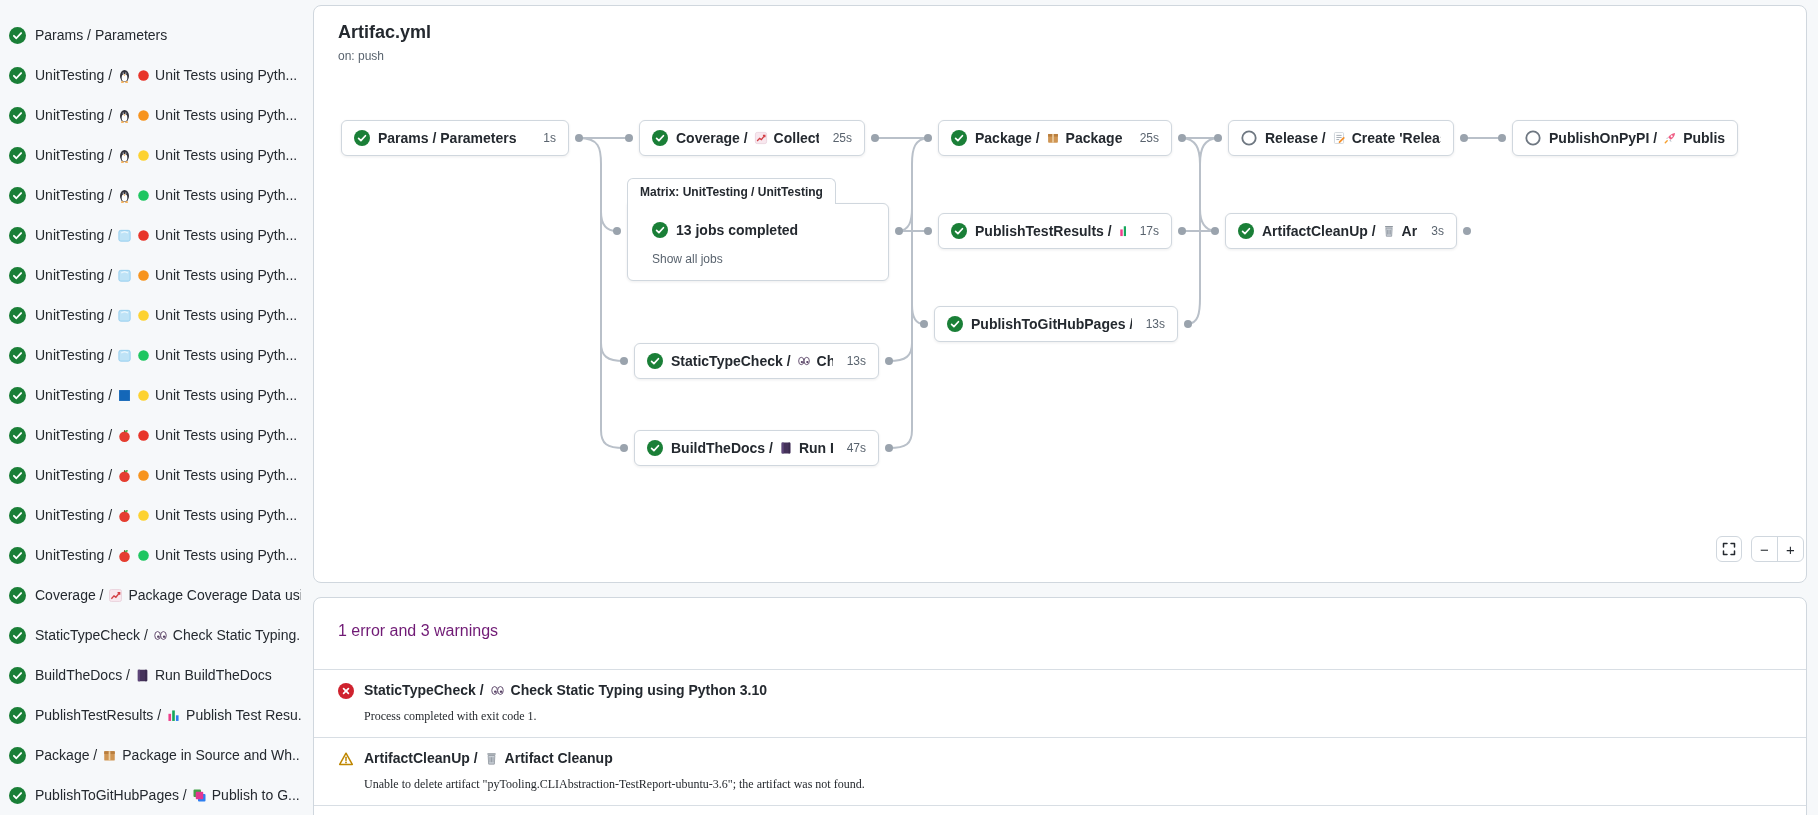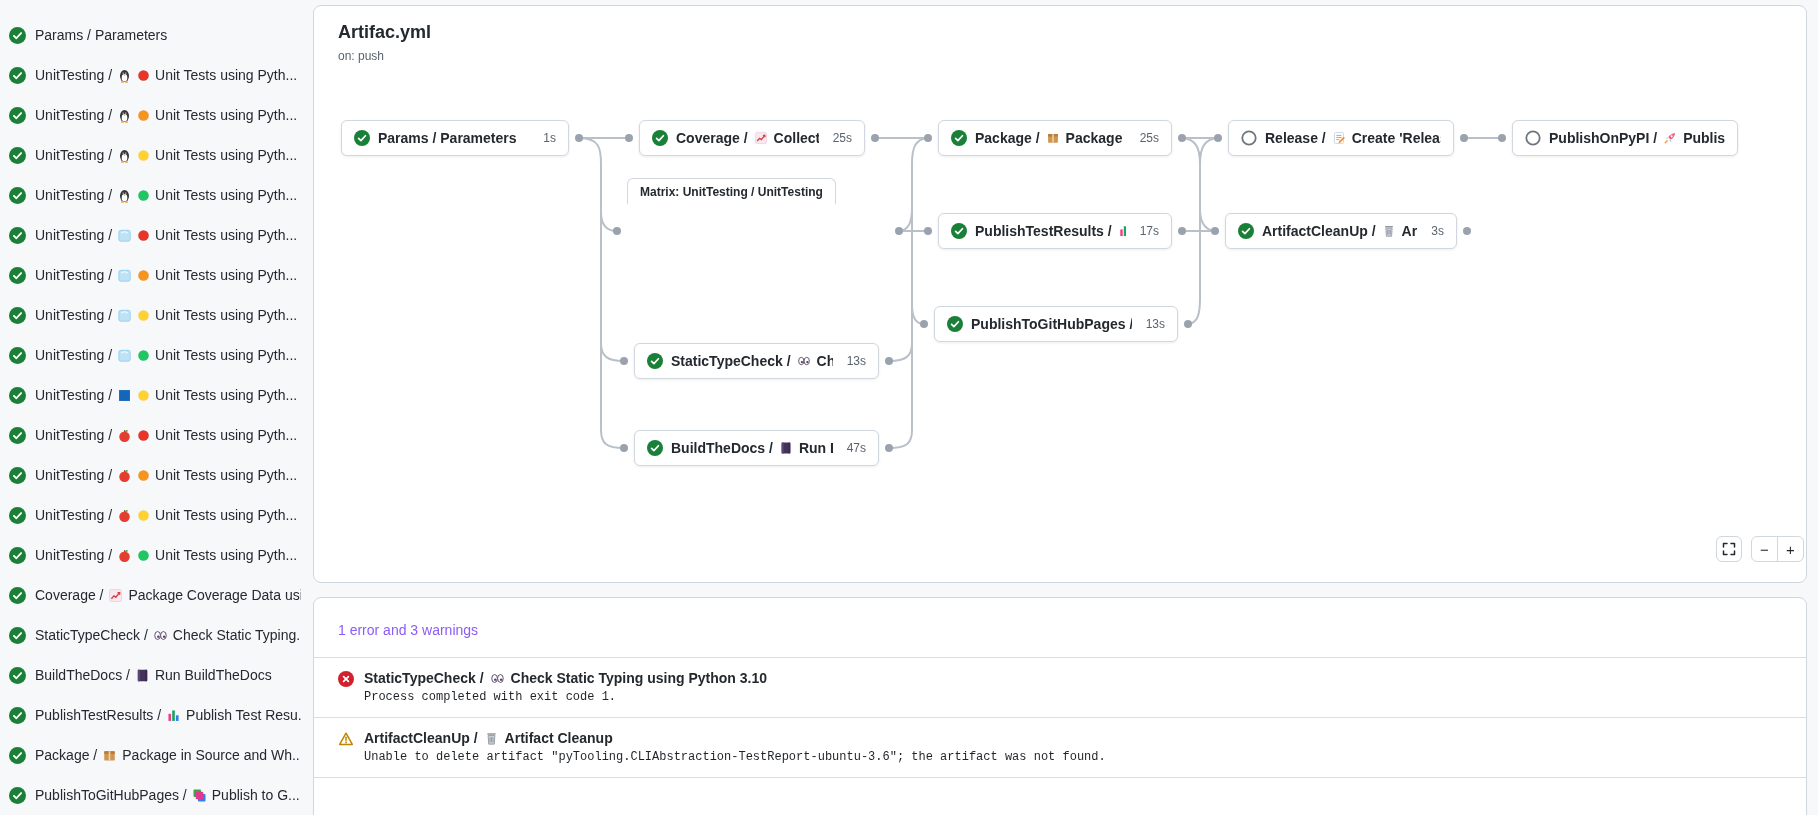--- a/index.html
+++ b/index.html
@@ -71,27 +71,27 @@
   #zoom-group .half + .half { border-left:1px solid #d0d7de; }
 
   
   #annotations-panel {
     position:absolute; left:313px; top:597px; width:1494px; height:240px;
     background:#fff; border:1px solid #d0d7de; border-radius:8px; box-sizing:border-box;
     overflow:hidden;
   }
   #ann-header { padding:19px 24px 15px 24px; }
   #ann-title { margin:0; font-size:16px; font-weight:700; }
-  #ann-summary { margin:5px 0 4px 0; font-size:14px; color:#8b5cf6; }
+  #ann-summary { margin:5px 0 14px 0; font-size:16px; color:#701a75; }
   .ann-row { border-top:1px solid #d8dee4; padding:11px 24px 13px 24px; display:flex; gap:10px; }
   .ann-row .icon { margin-top:2px; }
   .ann-title-line { font-size:14px; font-weight:700; display:flex; align-items:center; gap:6px; cursor:pointer; }
   .ann-detail {
-    margin-top:4px; font-size:12px; color:#1f2328;
-    font-family:Liberation Mono, monospace; white-space:pre;
+    margin-top:11px; font-size:12px; color:#1f2328;
+    font-family:Liberation Serif, serif; white-space:pre;
   }
   .ann-bottom-divider { border-top:1px solid #d8dee4; height:40px; }
 </style>
 </head>
 <body>
 
 <div id="sidebar">
     <div class="sb-item" style="top: 15px;">
       <span class="icon" style="width: 17px; height: 17px;">
         <svg viewBox="0 0 16 16" width="17" height="17">
@@ -584,20 +584,34 @@
       <circle cx="610" cy="318" r="4"></circle>
         <circle cx="874" cy="318" r="4"></circle>
       <circle cx="310" cy="355" r="4"></circle>
         <circle cx="575" cy="355" r="4"></circle>
       <circle cx="310" cy="442" r="4"></circle>
         <circle cx="575" cy="442" r="4"></circle>
     </g>
   </svg>
 
   <div id="matrix-tab">Matrix: UnitTesting / UnitTesting</div>
+  <div id="matrix-card">
+    <div id="matrix-summary-row">
+      <span class="icon" id="matrix-check">
+          <span class="icon" style="width: 16px; height: 16px;">
+            <svg viewBox="0 0 16 16" width="16" height="16">
+              <circle cx="8" cy="8" r="8" fill="#1a7f37"></circle>
+              <path d="M4.6 8.3 6.9 10.6 11.4 5.7" fill="none" stroke="#fff" stroke-width="1.7" stroke-linecap="round" stroke-linejoin="round"></path>
+            </svg>
+          </span>
+        </span>
+      <span>13 jobs completed</span>
+    </div>
+    <div id="matrix-link">Show all jobs</div>
+  </div>
 
   <div id="graph-nodes">
       <div class="node" style="left: 27px; top: 114px; width: 228px;">
         <span class="icon" style="width: 16px; height: 16px;">
           <svg viewBox="0 0 16 16" width="16" height="16">
             <circle cx="8" cy="8" r="8" fill="#1a7f37"></circle>
             <path d="M4.6 8.3 6.9 10.6 11.4 5.7" fill="none" stroke="#fff" stroke-width="1.7" stroke-linecap="round" stroke-linejoin="round"></path>
           </svg>
         </span>
         <span class="ntext">

